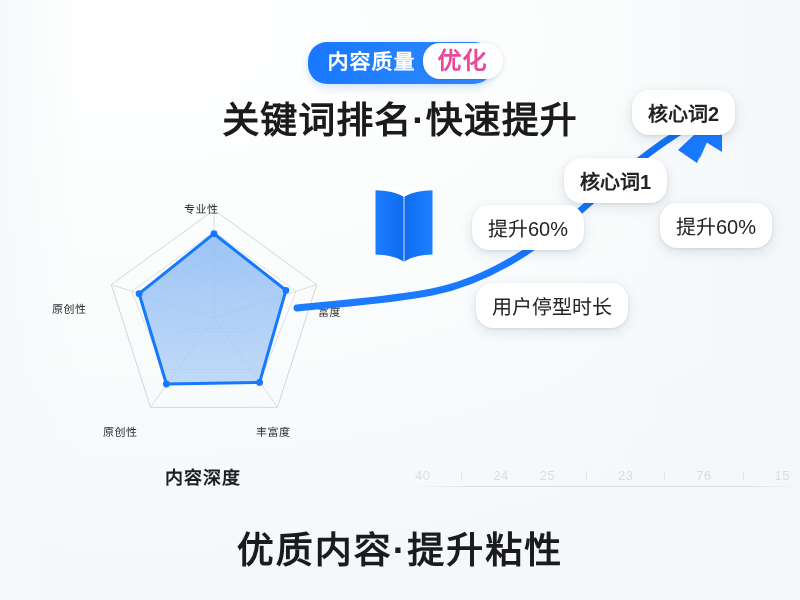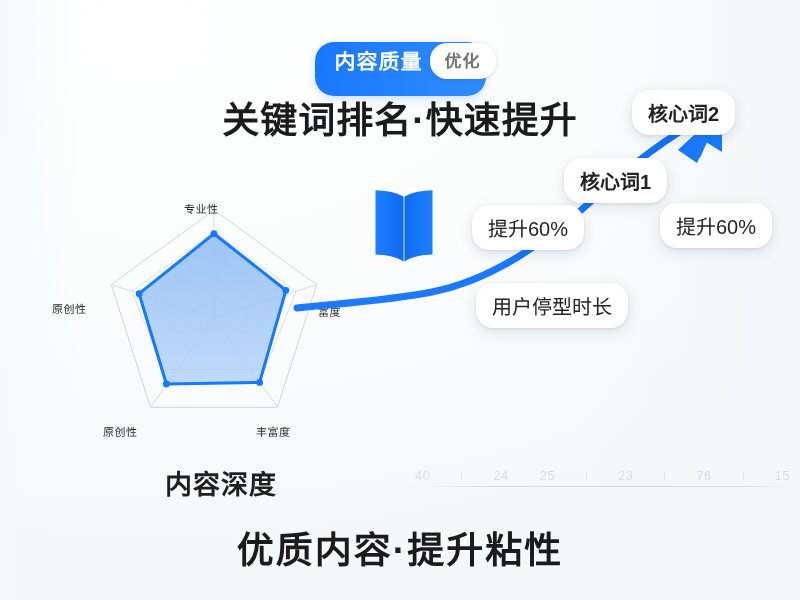--- a/index.html
+++ b/index.html
@@ -47,21 +47,21 @@
     top: 42px;
     display: flex;
     justify-content: center;
     align-items: center;
   }
   #badge {
     position: relative;
     display: inline-flex;
     align-items: center;
     height: 38px;
-    padding: 0 6px 16px 20px;
+    padding: 0 6px 4px 20px;
     border-radius: 19px;
     background: linear-gradient(100deg, #1877ff 0%, #2f8cff 100%);
     box-shadow: 0 3px 9px rgba(22,119,255,.22);
   }
   #badge-text {
     color: #ffffff;
     font-size: 21px;
     font-weight: 700;
     letter-spacing: 1px;
     line-height: 1;
@@ -70,22 +70,22 @@
   #badge-chip {
     margin-left: 7px;
     margin-right: -16px;
     display: inline-flex;
     align-items: center;
     justify-content: center;
     height: 36px;
     padding: 0 15px;
     border-radius: 17px;
     background: #ffffff;
-    color: #737373;
-    font-size: 17px;
+    color: #ec4899;
+    font-size: 24px;
     font-weight: 700;
     letter-spacing: 1px;
     line-height: 1;
     white-space: nowrap;
     box-shadow: 0 1px 4px rgba(20,60,120,.16);
   }
 
   
   #main-title {
     position: absolute;
@@ -106,21 +106,21 @@
     font-size: 37px;
     font-weight: 700;
     color: #1b1b1d;
     letter-spacing: 2px;
     white-space: nowrap;
   }
   #section-caption {
     position: absolute;
     left: 165px;
     top: 463px;
-    font-size: 27px;
+    font-size: 18px;
     font-weight: 700;
     color: #1f1f21;
     letter-spacing: 1px;
     white-space: nowrap;
   }
 
   
   .radar-label {
     position: absolute;
     font-size: 11px;

